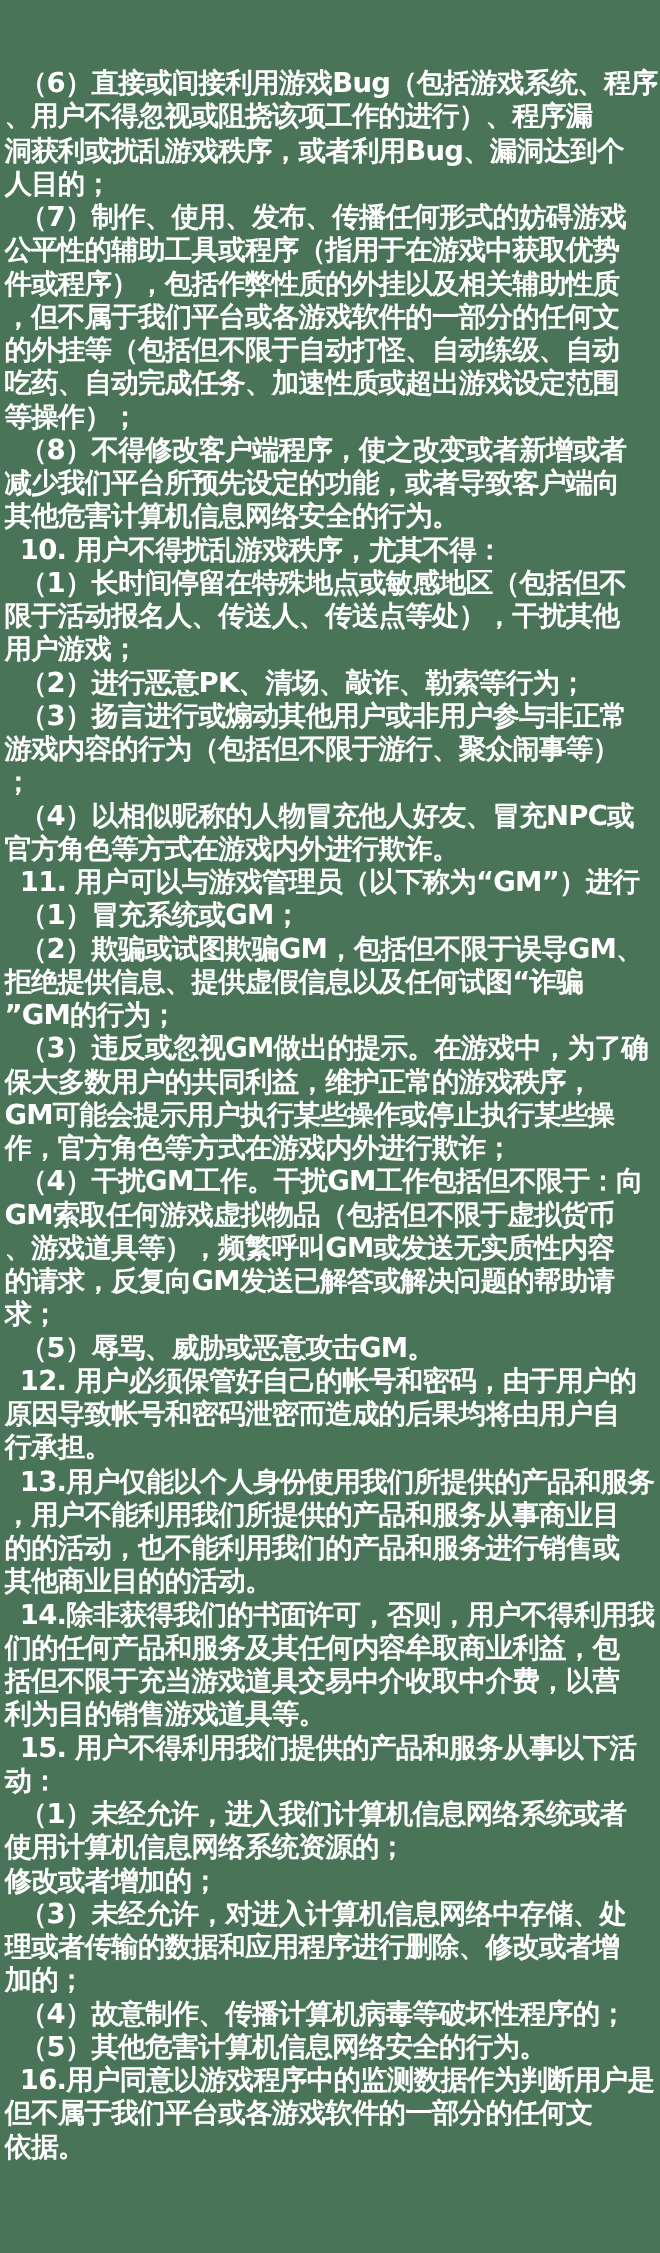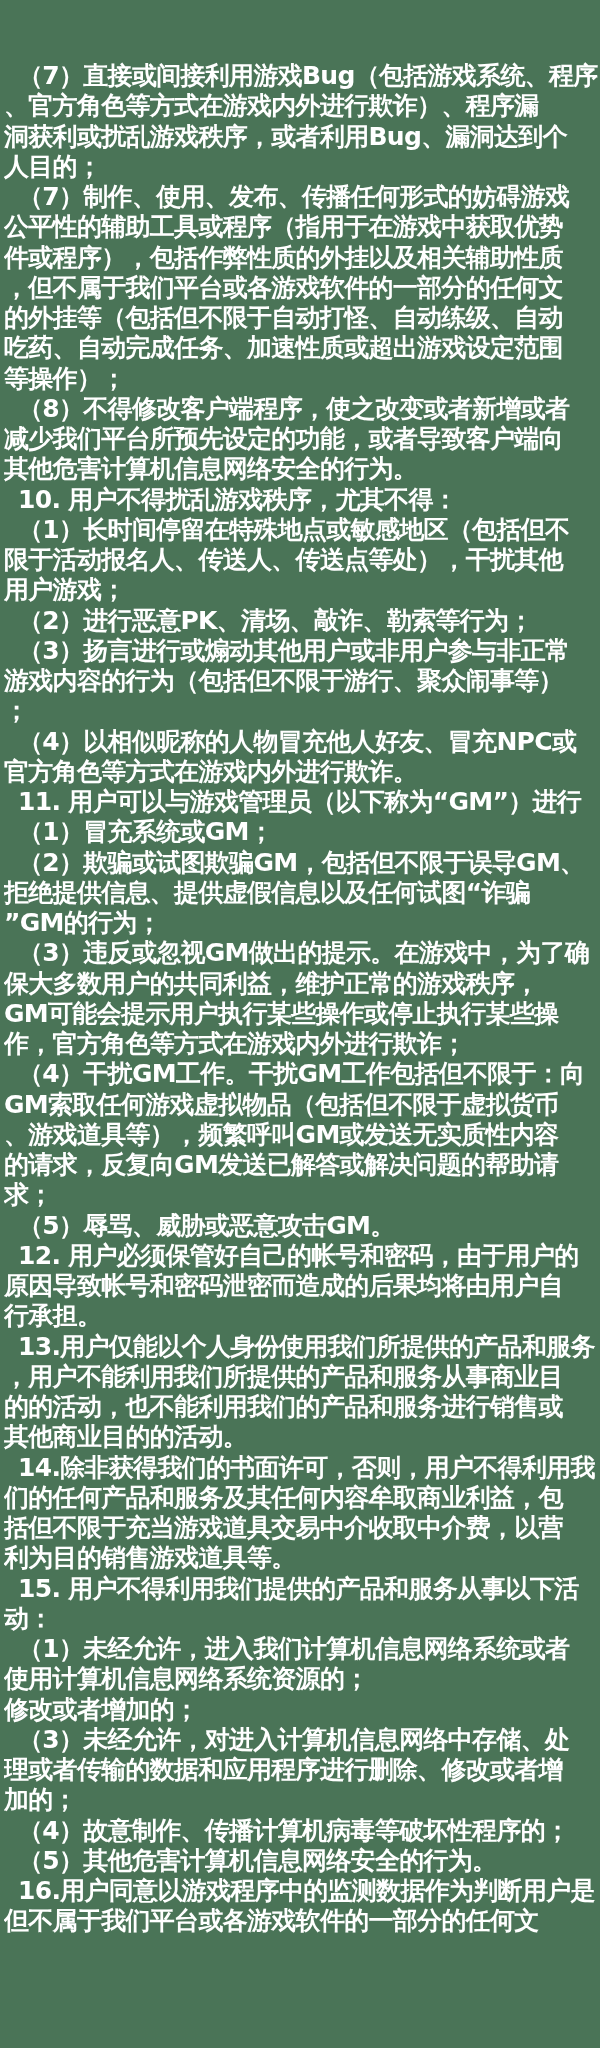--- a/index.html
+++ b/index.html
@@ -36,22 +36,22 @@
     color: var(--fg);
   }
   .terms-line.indent {
     padding-left: 14px;
   }
 </style>
 </head>
 <body>
 
 <div class="terms-block">
-    <div class="terms-line indent">（7）直接或间接利用游戏Bug（包括游戏系统、程序</div>
-    <div class="terms-line">、官方角色等方式在游戏内外进行欺诈）、程序漏</div>
+    <div class="terms-line indent">（6）直接或间接利用游戏Bug（包括游戏系统、程序</div>
+    <div class="terms-line">、用户不得忽视或阻挠该项工作的进行）、程序漏</div>
     <div class="terms-line">洞获利或扰乱游戏秩序，或者利用Bug、漏洞达到个</div>
     <div class="terms-line">人目的；</div>
     <div class="terms-line indent">（7）制作、使用、发布、传播任何形式的妨碍游戏</div>
     <div class="terms-line">公平性的辅助工具或程序（指用于在游戏中获取优势</div>
     <div class="terms-line">件或程序），包括作弊性质的外挂以及相关辅助性质</div>
     <div class="terms-line">，但不属于我们平台或各游戏软件的一部分的任何文</div>
     <div class="terms-line">的外挂等（包括但不限于自动打怪、自动练级、自动</div>
     <div class="terms-line">吃药、自动完成任务、加速性质或超出游戏设定范围</div>
     <div class="terms-line">等操作）；</div>
     <div class="terms-line indent">（8）不得修改客户端程序，使之改变或者新增或者</div>
@@ -98,13 +98,14 @@
     <div class="terms-line indent">（1）未经允许，进入我们计算机信息网络系统或者</div>
     <div class="terms-line">使用计算机信息网络系统资源的；</div>
     <div class="terms-line">修改或者增加的；</div>
     <div class="terms-line indent">（3）未经允许，对进入计算机信息网络中存储、处</div>
     <div class="terms-line">理或者传输的数据和应用程序进行删除、修改或者增</div>
     <div class="terms-line">加的；</div>
     <div class="terms-line indent">（4）故意制作、传播计算机病毒等破坏性程序的；</div>
     <div class="terms-line indent">（5）其他危害计算机信息网络安全的行为。</div>
     <div class="terms-line indent">16.用户同意以游戏程序中的监测数据作为判断用户是</div>
     <div class="terms-line">但不属于我们平台或各游戏软件的一部分的任何文</div>
+    <div class="terms-line">依据。</div>
   </div>
 
 </body></html>

